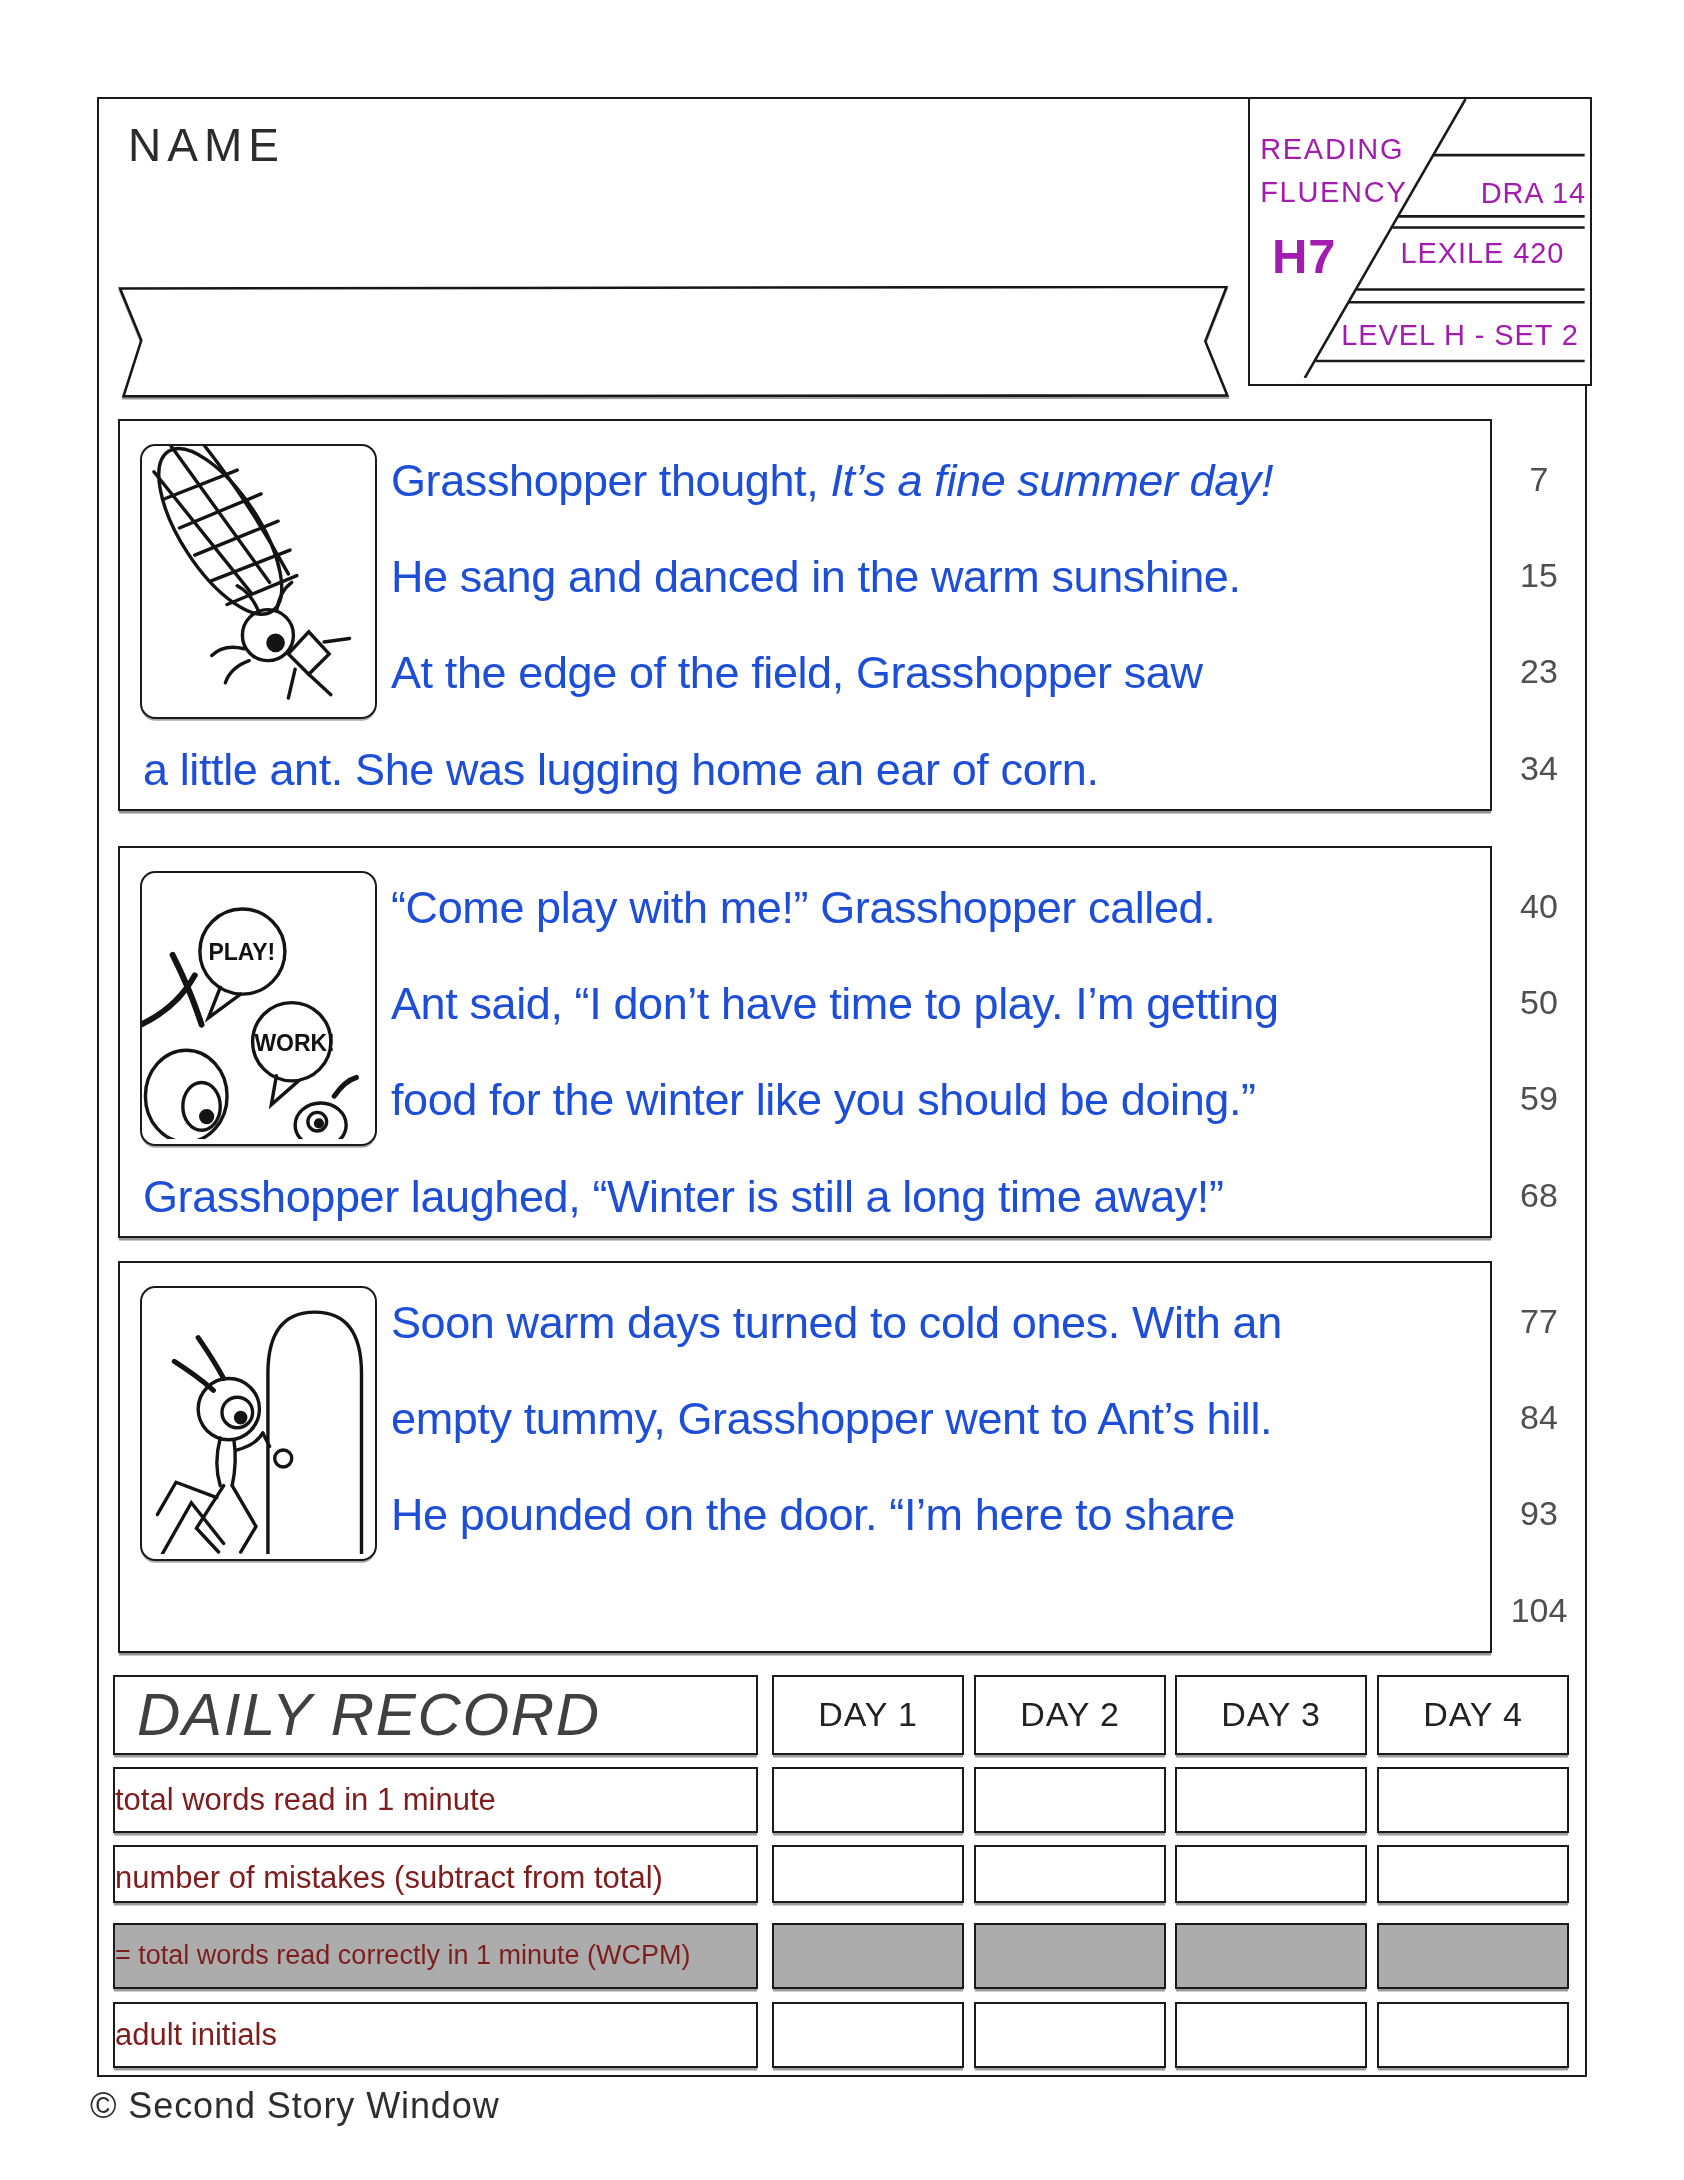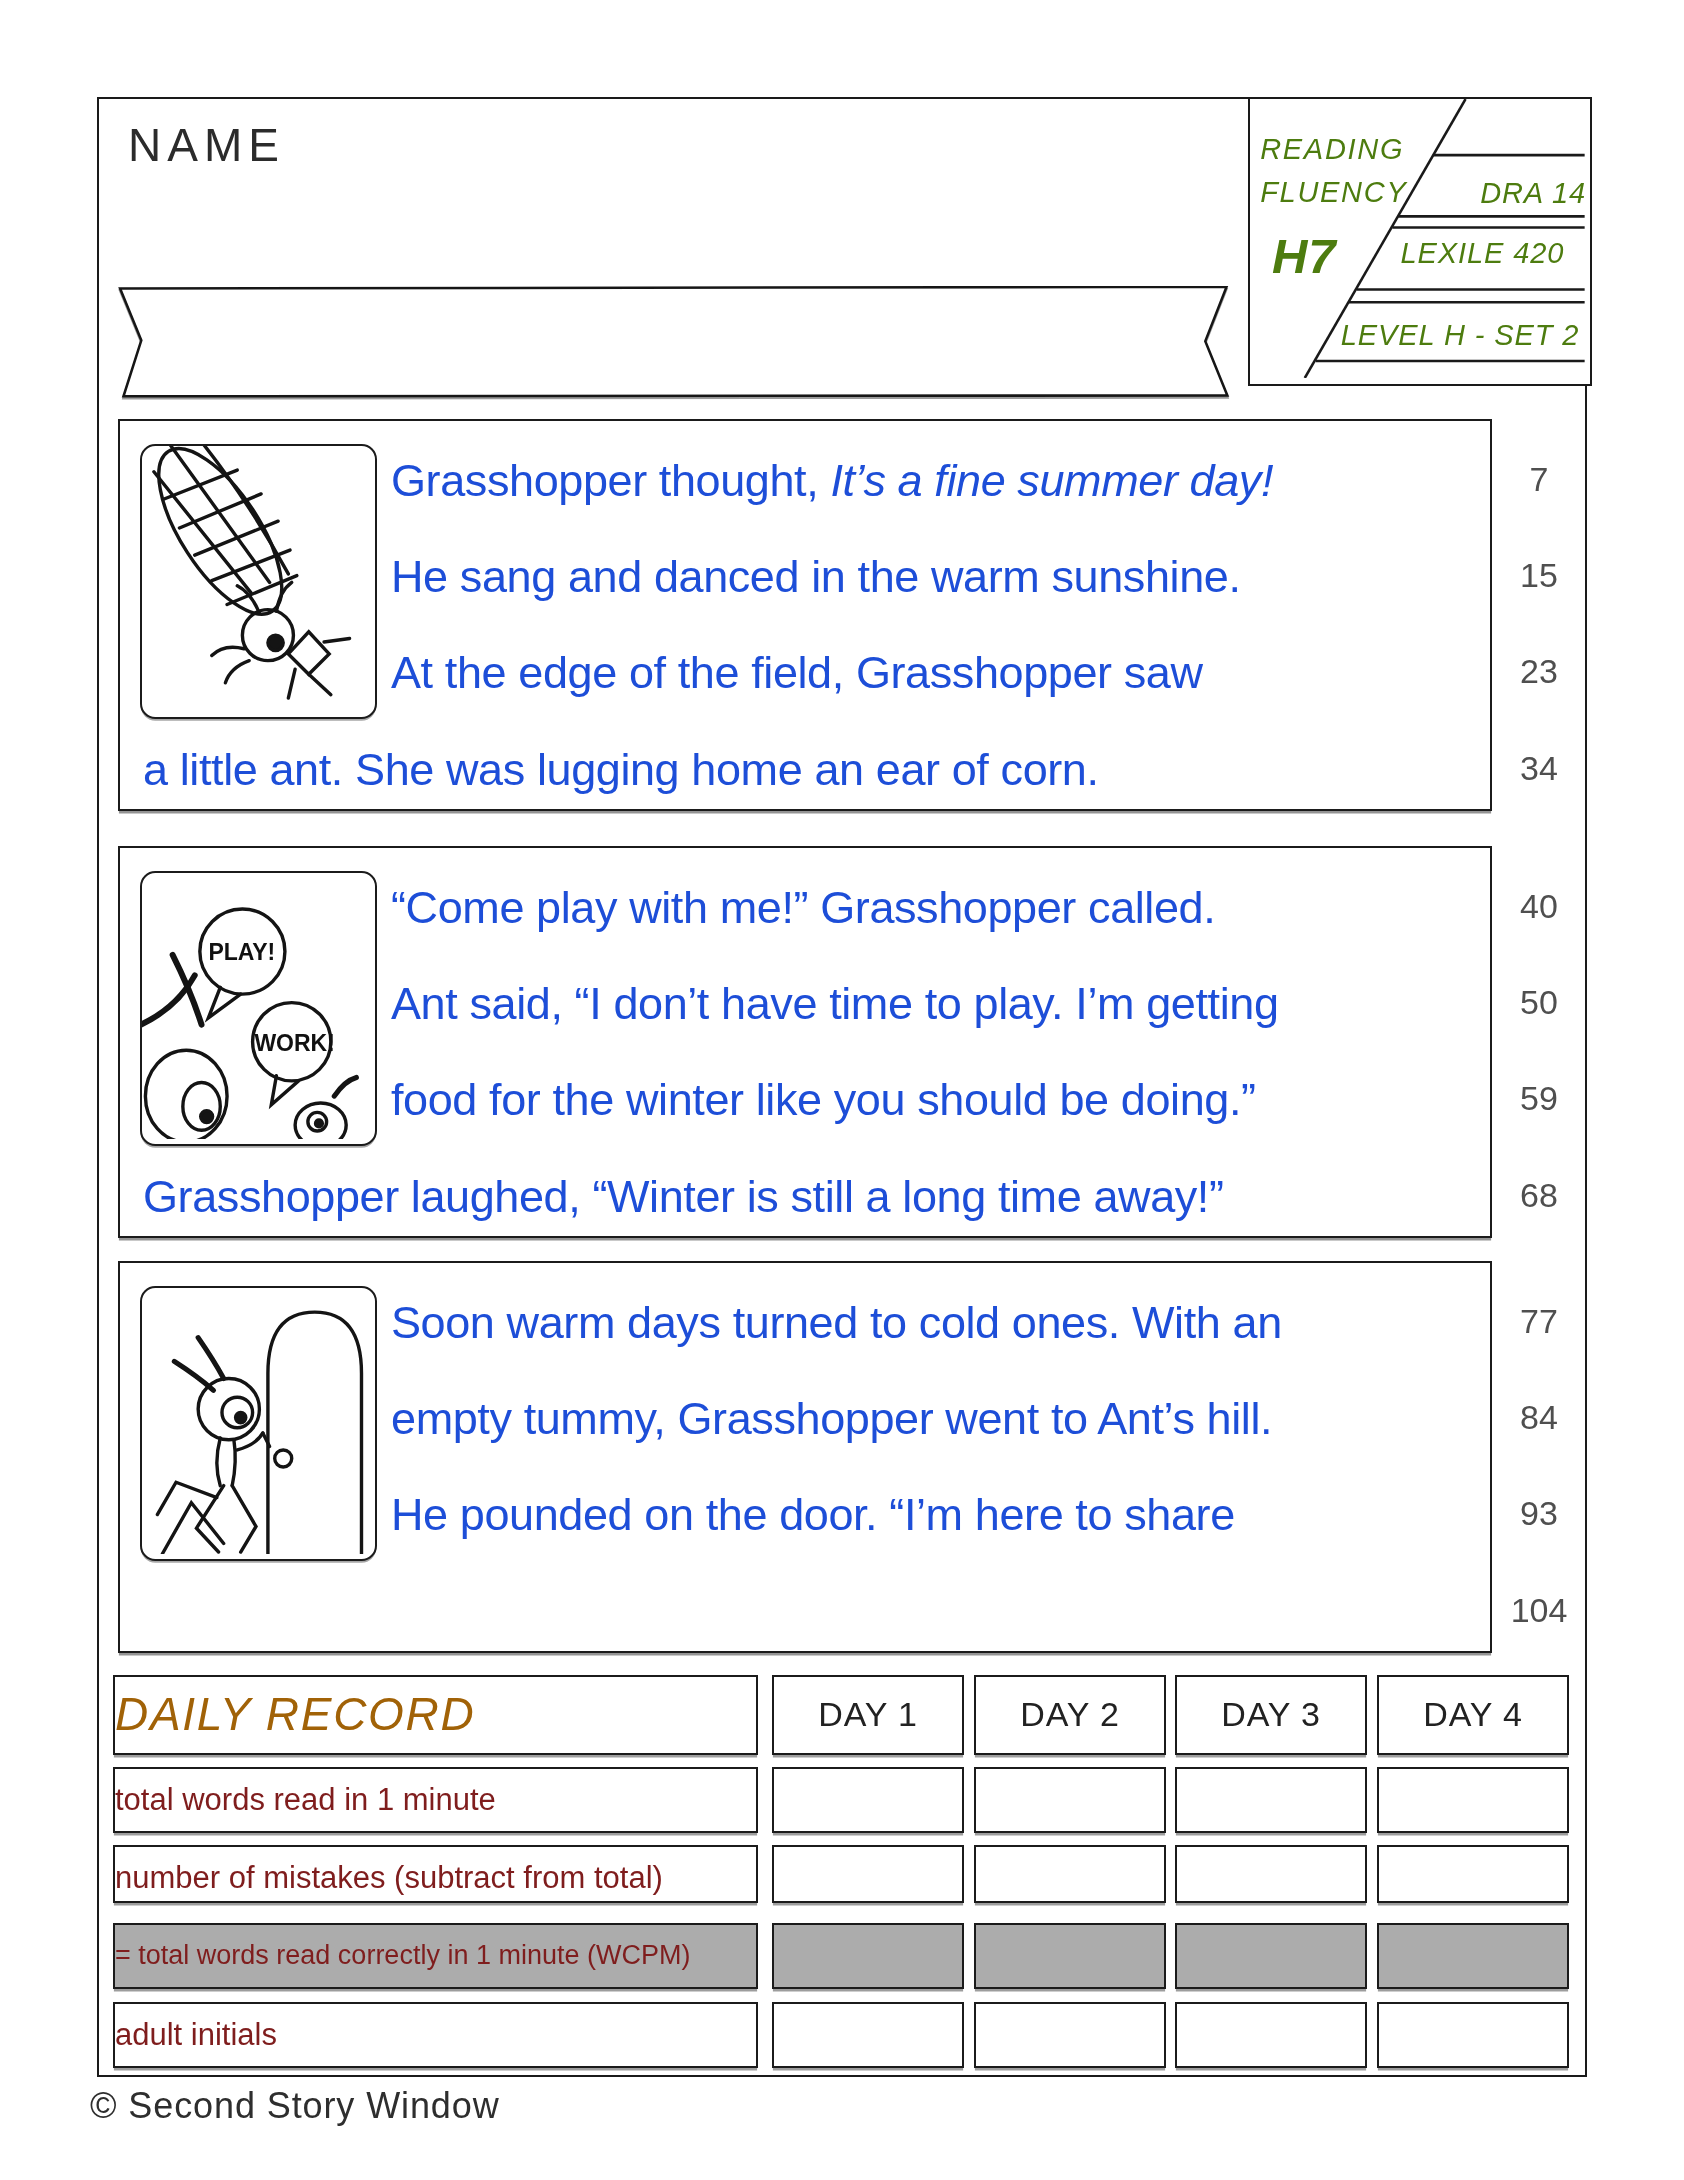--- a/index.html
+++ b/index.html
@@ -6,21 +6,21 @@
   .page{position:relative;width:1685px;height:2181px;background:#ffffff;overflow:hidden;
         font-family:"Liberation Sans",sans-serif;color:#1b1b1b;}
   .abs{position:absolute;}
   
   .page-border{left:97px;top:97px;width:1486px;height:1976px;border:2.6px solid #1a1a1a;}
   .name-label{left:128px;top:118px;font-size:46px;letter-spacing:6px;color:#2b2b2b;font-weight:300;}
   .name-input{left:273px;top:111px;width:937px;height:68px;}
   
   .badge{left:1248px;top:97px;width:340px;height:285px;border:2.6px solid #1a1a1a;background:#fff;}
   .badge svg{position:absolute;left:0;top:0;}
-  .badge .t{position:absolute;white-space:nowrap;color:#4d7c0f;font-style:italic;}
+  .badge .t{position:absolute;white-space:nowrap;color:#a21caf;}
   .b-reading{left:10.2px;top:34px;font-size:29px;letter-spacing:1.7px;}
   .b-fluency{left:10.2px;top:77px;font-size:29px;letter-spacing:1.7px;}
   .b-code{left:22px;top:129px;font-size:49px;font-weight:bold;letter-spacing:0.9px;}
   .b-dra{left:183px;top:78px;width:153px;text-align:right;font-size:29px;letter-spacing:0.9px;}
   .b-lexile{left:128px;top:138px;width:209px;text-align:center;font-size:29px;letter-spacing:0.9px;}
   .b-level{left:85px;top:220px;width:250px;text-align:center;font-size:29px;letter-spacing:0.9px;}
   
   .banner{left:116px;top:286px;width:1118px;height:112px;z-index:6;}
   .banner svg{position:absolute;left:0;top:0;filter:drop-shadow(0 2.6px 0 #9a9a9a);}
   .banner-title{position:absolute;left:0;top:50%;transform:translateY(-52%);width:100%;text-align:center;
@@ -35,21 +35,21 @@
   .tline .it{font-style:italic;}
   .ln1{top:12px;left:271px;} .ln2{top:108px;left:271px;} .ln3{top:204px;left:271px;} .ln4{top:301px;left:23px;}
   .count{position:absolute;left:1385px;width:72px;text-align:center;font-size:34px;line-height:96px;height:96px;color:#4f4f4f;}
   .cn1{top:12px;} .cn2{top:108px;} .cn3{top:204px;} .cn4{top:301px;}
   .bubble-label{position:absolute;font-size:23px;font-weight:bold;letter-spacing:0;color:#111;}
   
   .cell{position:absolute;border:2.6px solid #1b1b1b;background:#fff;box-shadow:0 3.4px 0 -0.9px rgba(60,60,60,.5);box-sizing:border-box;}
   .hrow{top:1675px;height:80px;}
   .label-col{left:113px;width:645px;}
   .day1{left:772px;width:192px;} .day2{left:974px;width:192px;} .day3{left:1175px;width:192px;} .day4{left:1377px;width:192px;}
-  .daily-title{font-style:italic;font-size:46px;letter-spacing:1.7px;color:#a16207;line-height:75px;white-space:nowrap;}
+  .daily-title{font-style:italic;font-size:60px;letter-spacing:1.7px;color:#404040;line-height:75px;padding-left:22px;white-space:nowrap;}
   .day-head{font-size:34px;letter-spacing:0.9px;text-align:center;line-height:75px;color:#222;}
   .r1{top:1767px;height:66px;} .r2{top:1845px;height:58px;} .r3{top:1923px;height:66px;} .r4{top:2002px;height:66px;}
   .row-label{font-size:31px;color:#7f1d1d;text-align:left;padding-right:1px;line-height:61px;white-space:nowrap;}
   .row-label.small{font-size:27px;}
   .shaded{background:#acacac;}
   .footer-credit{left:90px;top:2085px;font-size:36px;letter-spacing:0.9px;color:#2e2e2e;font-weight:300;}
   svg{display:block;}
 </style>
 </head>
 <body>

